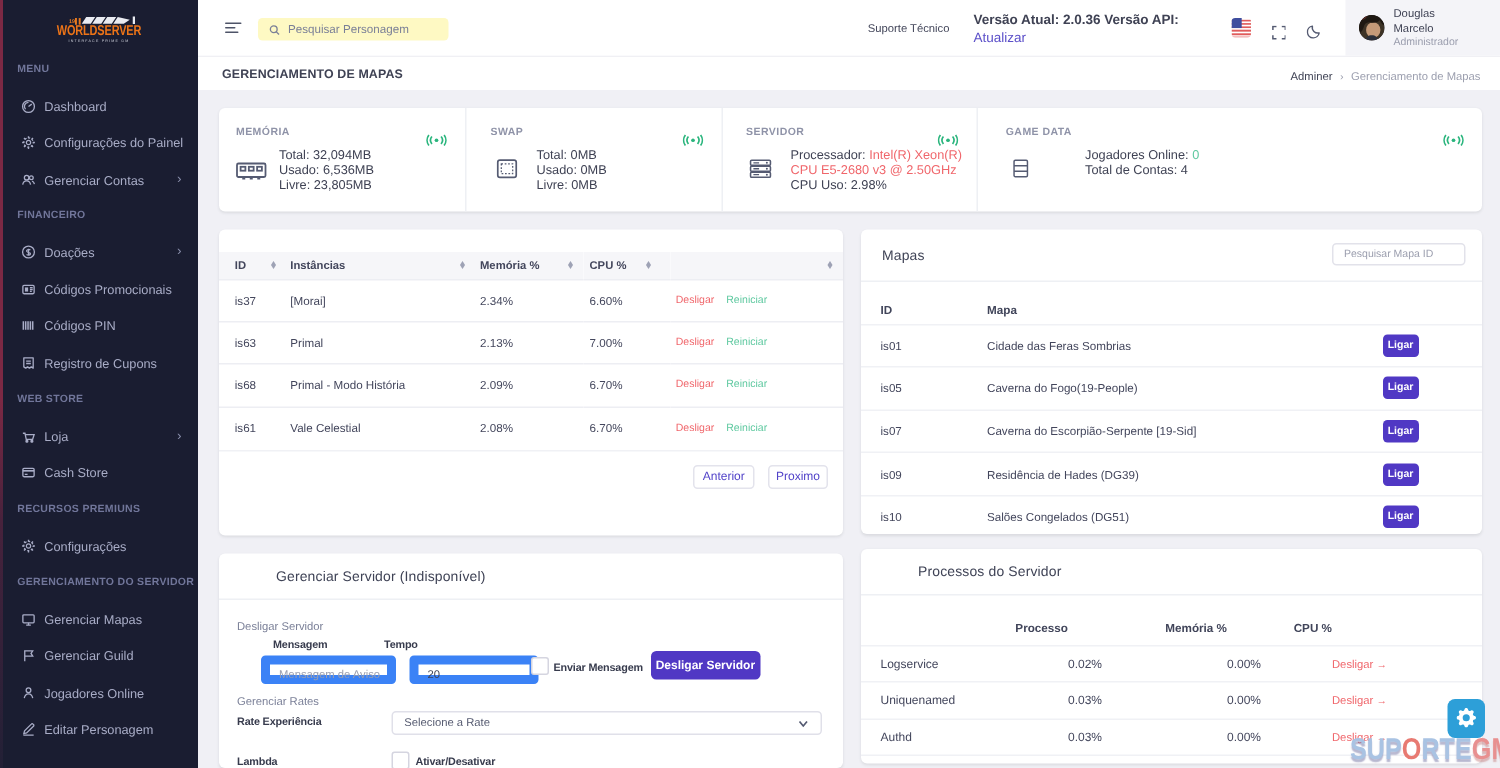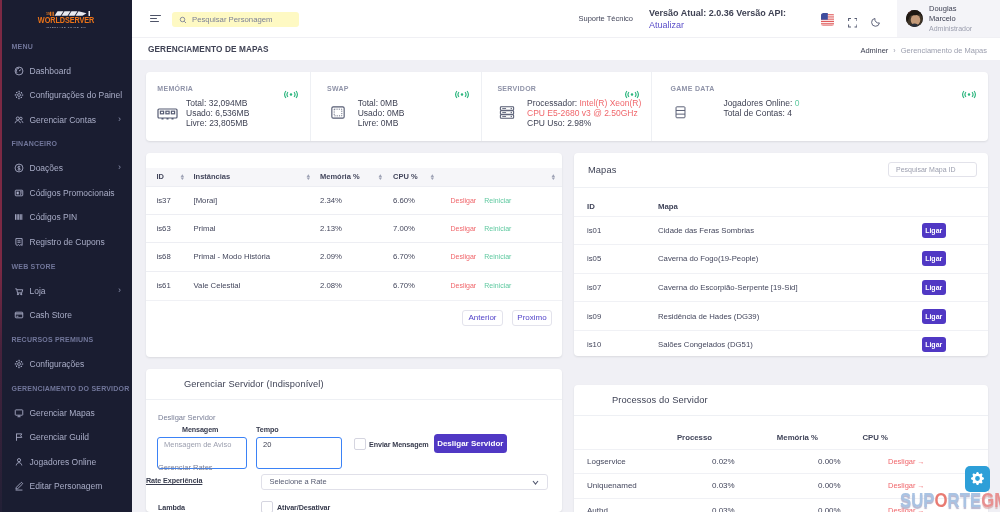--- a/index.html
+++ b/index.html
@@ -81,21 +81,21 @@
 .sort span { display:block; font-size:4.6px; color:#9ea2b5; transform:scaleX(1.25); }
 .red { color:#f0666b; }
 .grn { color:#5fc9a0; }
 #t1 td.c-act { font-size:7px; }
 #t1 td.c-act .red { margin-right:8px; }
 #pagin { border-top:1px solid #f0f1f5; height:46px; position:relative; }
 .pbtn { position:absolute; top:9px; height:16px; border:1px solid #e3e3ec; border-radius:3px; color:#5243c9;
   font-size:8px; line-height:14.5px; text-align:center; background:#fff; }
 
 
-#mapas { height:203.5px; overflow:hidden; position:relative; margin-bottom:29px; }
+#mapas { height:203.5px; overflow:hidden; position:relative; margin-bottom:10px; }
 #mapas .hd { height:35px; border-bottom:1px solid #eef0f4; position:relative; }
 #mapas .hd .cardtitle { position:absolute; left:14px; top:12px; }
 #msearch { position:absolute; left:314px; top:9.5px; width:89px; height:15px; border:1px solid #e2e2ea; border-radius:3px;
   font-size:7px; color:#9b9eae; line-height:14px; padding-left:7px; }
 #t2 th { text-align:left; font-weight:bold; color:#41455a; font-size:7.8px; height:28.5px; vertical-align:bottom; padding-bottom:5px; }
 #t2 td { color:#43465c; height:28.6px; font-size:7.75px; border-top:1px solid #f0f1f5; }
 #t2 tr > *:nth-child(1) { width:84px; padding-left:13px; }
 #t2 tr > *:nth-child(2) { padding-left:0; }
 #t2 .bcell { width:66.3px; }
 .ligar { display:inline-block; width:24px; height:15px; background:#5038c4; color:#fff; font-size:7px; font-weight:bold;
@@ -103,22 +103,22 @@
 
 
 .bcard { overflow:hidden; position:relative; }
 .bhd { height:30.5px; border-bottom:1px solid #eef0f4; position:relative; }
 .bhd .cardtitle { position:absolute; left:14px; top:10px;margin-left:24px; }
 
 
 #gsform { position:relative; height:169px; font-size:8px; }
 .glabel { position:absolute; color:#7b8098; font-size:7.5px; }
 .blabel { position:absolute; color:#373b4d; font-weight:bold; font-size:7.2px; letter-spacing:-0.1px; }
-.inp { position:absolute; border:1px solid #3b82f6; border-radius:3px; height:32px; font-size:7.5px; color:#9b9eae;
-  line-height:13px; padding-left:6px; background:#fff; white-space:nowrap; }
+.inp { position:absolute; border:6px solid #3b82f6; border-radius:3px; height:19px; font-size:7.5px; color:#9b9eae;
+  line-height:13px; padding-left:6px; background:#fff; white-space:nowrap;margin-left:17px; }
 .cbox { position:absolute; width:12.5px; height:12.5px; border:1px solid #d5d5e0; border-radius:2px; background:#fff; }
 #dsbtn { position:absolute; left:288px; top:34px; width:72.5px; height:19.5px; background:#5038c4; border-radius:3.5px;
   color:#fff; font-size:8px; font-weight:bold; text-align:center; line-height:19.5px; }
 #selrate { position:absolute; left:114.5px; top:74.5px; width:287.5px; height:15.5px; border:1px solid #e0e0e9; border-radius:3px;
   font-size:7.5px; color:#555a70; line-height:14px; padding-left:8px; background:#fff; }
 #selrate svg { position:absolute; right:8px; top:4.5px; }
 
 
 #t3 th { text-align:right; font-weight:bold; color:#41455a; font-size:7.8px; height:33.5px; vertical-align:bottom; padding-bottom:7px; border-bottom:1px solid #f0f1f5; }
 #t3 td { color:#43465c; height:24.5px; font-size:8px; border-bottom:1px solid #f0f1f5; }
@@ -434,21 +434,21 @@
         <div id="gsform">
           <div class="glabel" style="left:12px; top:13px;">Desligar Servidor</div>
           <div class="blabel" style="left:12px; top:25px;padding-left:24px;">Mensagem</div>
           <div class="blabel" style="left:110px; top:25px;">Tempo</div>
           <div class="inp" style="left:11px; top:37.5px; width:90px;">Mensagem de Aviso</div>
           <div class="inp" style="left:110px; top:37.5px; width:86px; color:#3f4254;">20</div>
           <div class="cbox" style="left:207.5px; top:38px;"></div>
           <div class="blabel" style="left:223px; top:40.5px;">Enviar Mensagem</div>
           <div id="dsbtn">Desligar Servidor</div>
           <div class="glabel" style="left:12px; top:63.5px;">Gerenciar Rates</div>
-          <div class="blabel" style="left:0; top:76.5px;text-decoration:underline;">Rate Experiência</div>
+          <div class="blabel" style="left:12px; top:76.5px;">Rate Experiência</div>
           <div id="selrate">Selecione a Rate<svg width="7" height="5" viewBox="0 0 8 6" fill="none" stroke="#555b72" stroke-width="1.4">
                 <path d="M1 1.2 4 4.8 7 1.2"></path>
               </svg></div>
           <div class="blabel" style="left:12px; top:103.5px;">Lambda</div>
           <div class="cbox" style="left:114.5px; top:101px;"></div>
           <div class="blabel" style="left:131px; top:103.5px;">Ativar/Desativar</div>
         </div>
       </div>
     </div>
 

